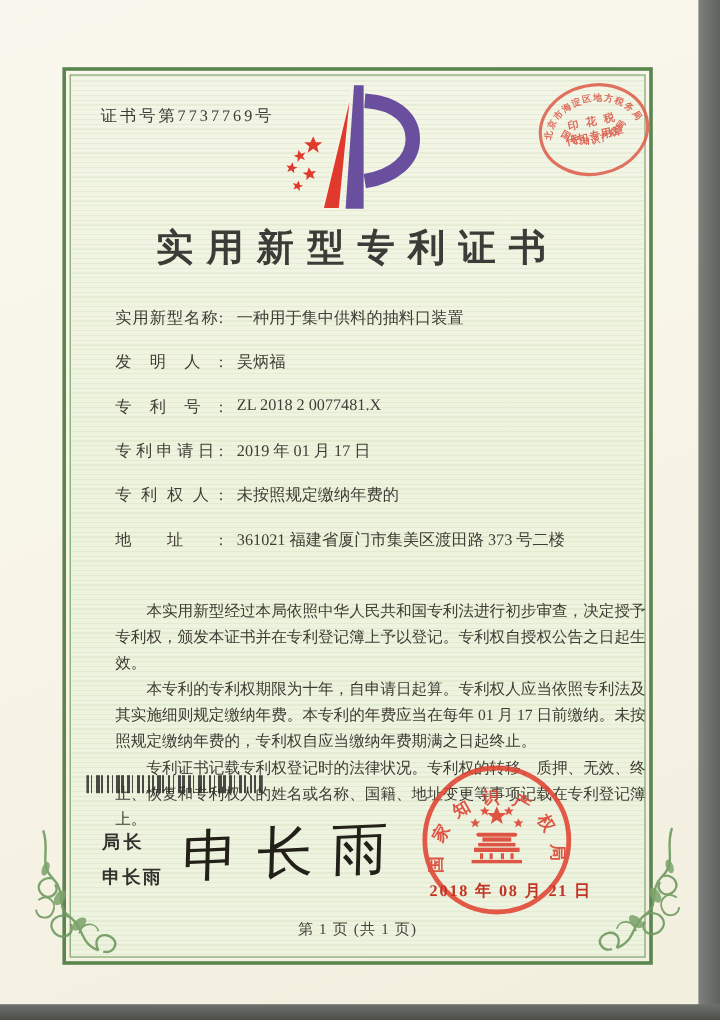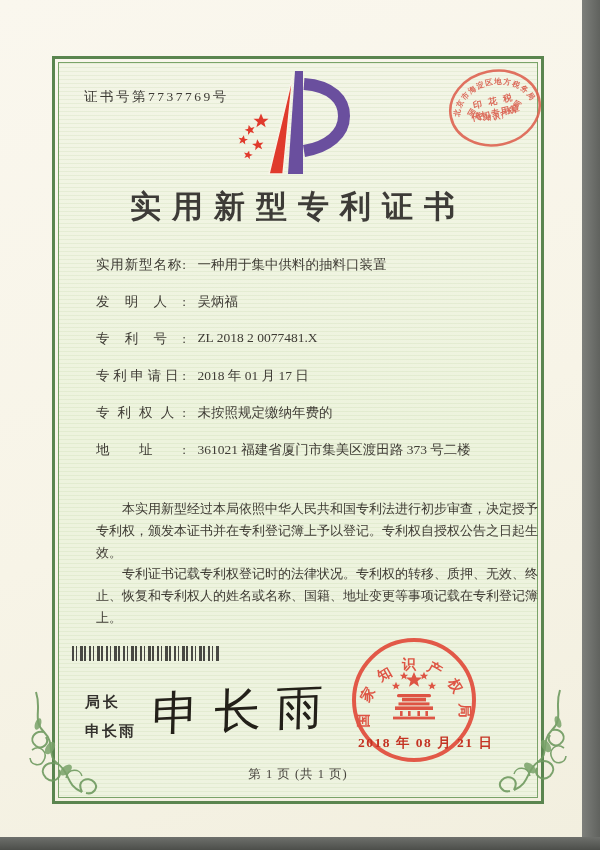--- a/index.html
+++ b/index.html
@@ -140,34 +140,35 @@
   <div class="field-row">
     <span class="field-label">发明人:</span>
     <span class="field-value">吴炳福</span>
   </div>
   <div class="field-row">
     <span class="field-label">专利号:</span>
     <span class="field-value">ZL 2018 2 0077481.X</span>
   </div>
   <div class="field-row">
     <span class="field-label">专利申请日:</span>
-    <span class="field-value">2018 年 01 月 17 日</span>
+    <span class="field-value">2019 年 01 月 17 日</span>
   </div>
   <div class="field-row">
     <span class="field-label">专利权人:</span>
     <span class="field-value">未按照规定缴纳年费的</span>
   </div>
   <div class="field-row">
     <span class="field-label">地址:</span>
     <span class="field-value">361021 福建省厦门市集美区渡田路 373 号二楼</span>
   </div>
 </div>
 
 <div class="paragraphs">
   <p>本实用新型经过本局依照中华人民共和国专利法进行初步审查，决定授予专利权，颁发本证书并在专利登记簿上予以登记。专利权自授权公告之日起生效。</p>
+  <p>本专利的专利权期限为十年，自申请日起算。专利权人应当依照专利法及其实施细则规定缴纳年费。本专利的年费应当在每年 01 月 17 日前缴纳。未按照规定缴纳年费的，专利权自应当缴纳年费期满之日起终止。</p>
   <p>专利证书记载专利权登记时的法律状况。专利权的转移、质押、无效、终止、恢复和专利权人的姓名或名称、国籍、地址变更等事项记载在专利登记簿上。</p>
 </div>
 
 <div class="barcode"></div>
 
 <div class="director-label">局长</div>
 <div class="director-name">申长雨</div>
 <div class="signature">申长雨</div>
 
 <svg class="seal" viewBox="0 0 150 150">

